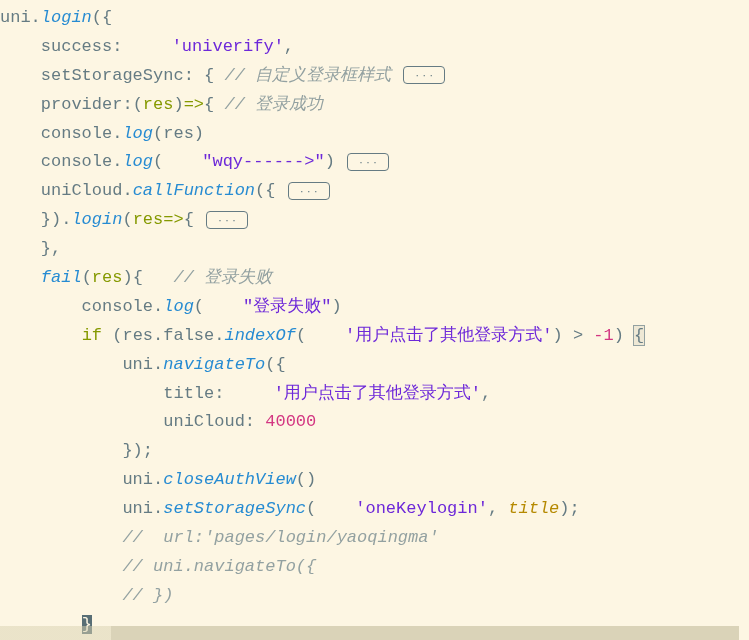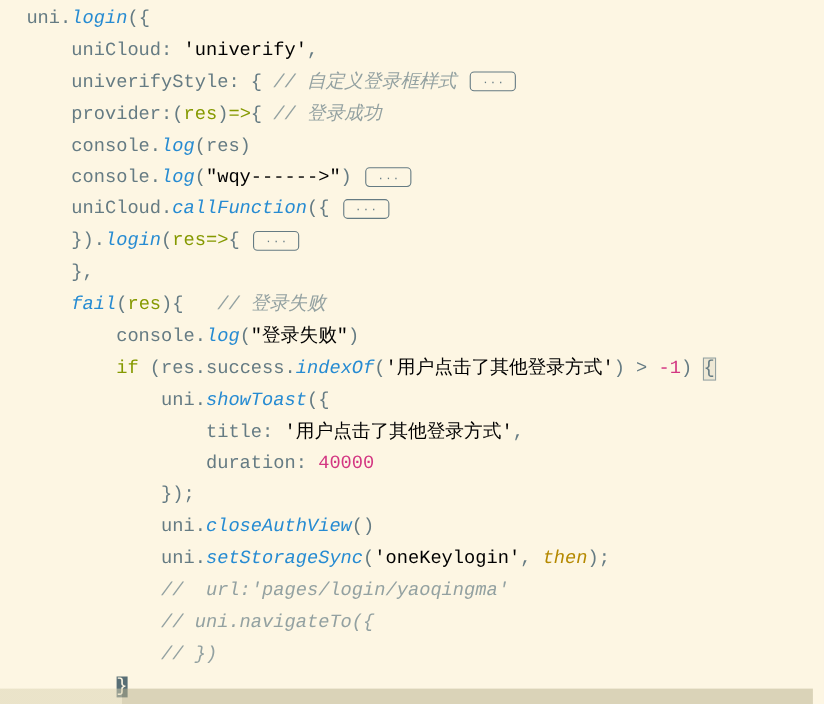--- a/index.html
+++ b/index.html
@@ -13,25 +13,24 @@
     width: 749px;
     height: 640px;
     overflow: hidden;
     position: relative;
   }
   .editor {
     padding: 4px 0 0 0;
   }
   .line {
     white-space: pre;
-    padding-left: 24px;
     position: relative;
   }
   .method { color: #268bd2; font-style: italic; }
-  .str  { color: #000000; }
+  .str  { color: #6d28d9; margin-left: 39px; }
   .num  { color: #d33682; }
   .bool { color: #b58900; font-style: italic; }
   .comment { color: #93a1a1; font-style: italic; margin-top: 21px; }
   .arrow { color: #859900; margin-top: 36px; }
   .fold {
     display: inline-block;
     border: 1px solid #657b83;
     border-radius: 4px;
     font-family: sans-serif;
     font-size: 12px;
@@ -62,53 +61,53 @@
     opacity: 0.5;
   }
 </style>
 </head>
 <body>
 
 <div class="editor">
 
 <div class="line"><span>uni</span><span>.</span><span class="method">login</span><span>({</span></div>
 
-<div class="line"><span>    uniCloud: </span><span class="str">'univerify'</span><span>,</span></div>
+<div class="line"><span>    success: </span><span class="str">'univerify'</span><span>,</span></div>
 
-<div class="line"><span>    univerifyStyle: { </span><span class="comment">// 自定义登录框样式 </span><span class="fold">···</span></div>
+<div class="line"><span>    setStorageSync: { </span><span class="comment">// 自定义登录框样式 </span><span class="fold">···</span></div>
 
 <div class="line"><span>    provider:</span><span>(</span><span class="arrow">res</span><span>)</span><span class="arrow">=&gt;</span><span>{ </span><span class="comment">// 登录成功</span></div>
 
 <div class="line"><span>    console.</span><span class="method">log</span><span>(res)</span></div>
 
 <div class="line"><span>    console.</span><span class="method">log</span><span>(</span><span class="str">"wqy------&gt;"</span><span>) </span><span class="fold">···</span></div>
 
 <div class="line"><span>    uniCloud.</span><span class="method">callFunction</span><span>({ </span><span class="fold">···</span></div>
 
 <div class="line"><span>    }).</span><span class="method">login</span><span>(</span><span class="arrow">res</span><span class="arrow">=&gt;</span><span>{ </span><span class="fold">···</span></div>
 
 <div class="line"><span>    },</span></div>
 
 <div class="line"><span>    </span><span class="method">fail</span><span>(</span><span class="arrow">res</span><span>){   </span><span class="comment">// 登录失败</span></div>
 
 <div class="line"><span>        console.</span><span class="method">log</span><span>(</span><span class="str">"登录失败"</span><span>)</span></div>
 
-<div class="line"><span>        </span><span class="arrow">if</span><span> (res.success.</span><span class="method">indexOf</span><span>(</span><span class="str">'用户点击了其他登录方式'</span><span>) &gt; </span><span class="num">-1</span><span>) </span><span class="match-brace">{</span></div>
+<div class="line"><span>        </span><span class="arrow">if</span><span> (res.false.</span><span class="method">indexOf</span><span>(</span><span class="str">'用户点击了其他登录方式'</span><span>) &gt; </span><span class="num">-1</span><span>) </span><span class="match-brace">{</span></div>
 
-<div class="line"><span>            uni.</span><span class="method">showToast</span><span>({</span></div>
+<div class="line"><span>            uni.</span><span class="method">navigateTo</span><span>({</span></div>
 
 <div class="line"><span>                title: </span><span class="str">'用户点击了其他登录方式'</span><span>,</span></div>
 
-<div class="line"><span>                duration: </span><span class="num">40000</span></div>
+<div class="line"><span>                uniCloud: </span><span class="num">40000</span></div>
 
 <div class="line"><span>            });</span></div>
 
 <div class="line"><span>            uni.</span><span class="method">closeAuthView</span><span>()</span></div>
 
-<div class="line"><span>            uni.</span><span class="method">setStorageSync</span><span>(</span><span class="str">'oneKeylogin'</span><span>, </span><span class="bool">then</span><span>);</span></div>
+<div class="line"><span>            uni.</span><span class="method">setStorageSync</span><span>(</span><span class="str">'oneKeylogin'</span><span>, </span><span class="bool">title</span><span>);</span></div>
 
 <div class="line"><span>            </span><span class="comment">//  url:'pages/login/yaoqingma'</span></div>
 
 <div class="line"><span>            </span><span class="comment">// uni.navigateTo({</span></div>
 
 <div class="line"><span>            </span><span class="comment">// })</span></div>
 
 <div class="line"><span>        </span><span class="cursor-brace">}</span></div>
 
 </div>

